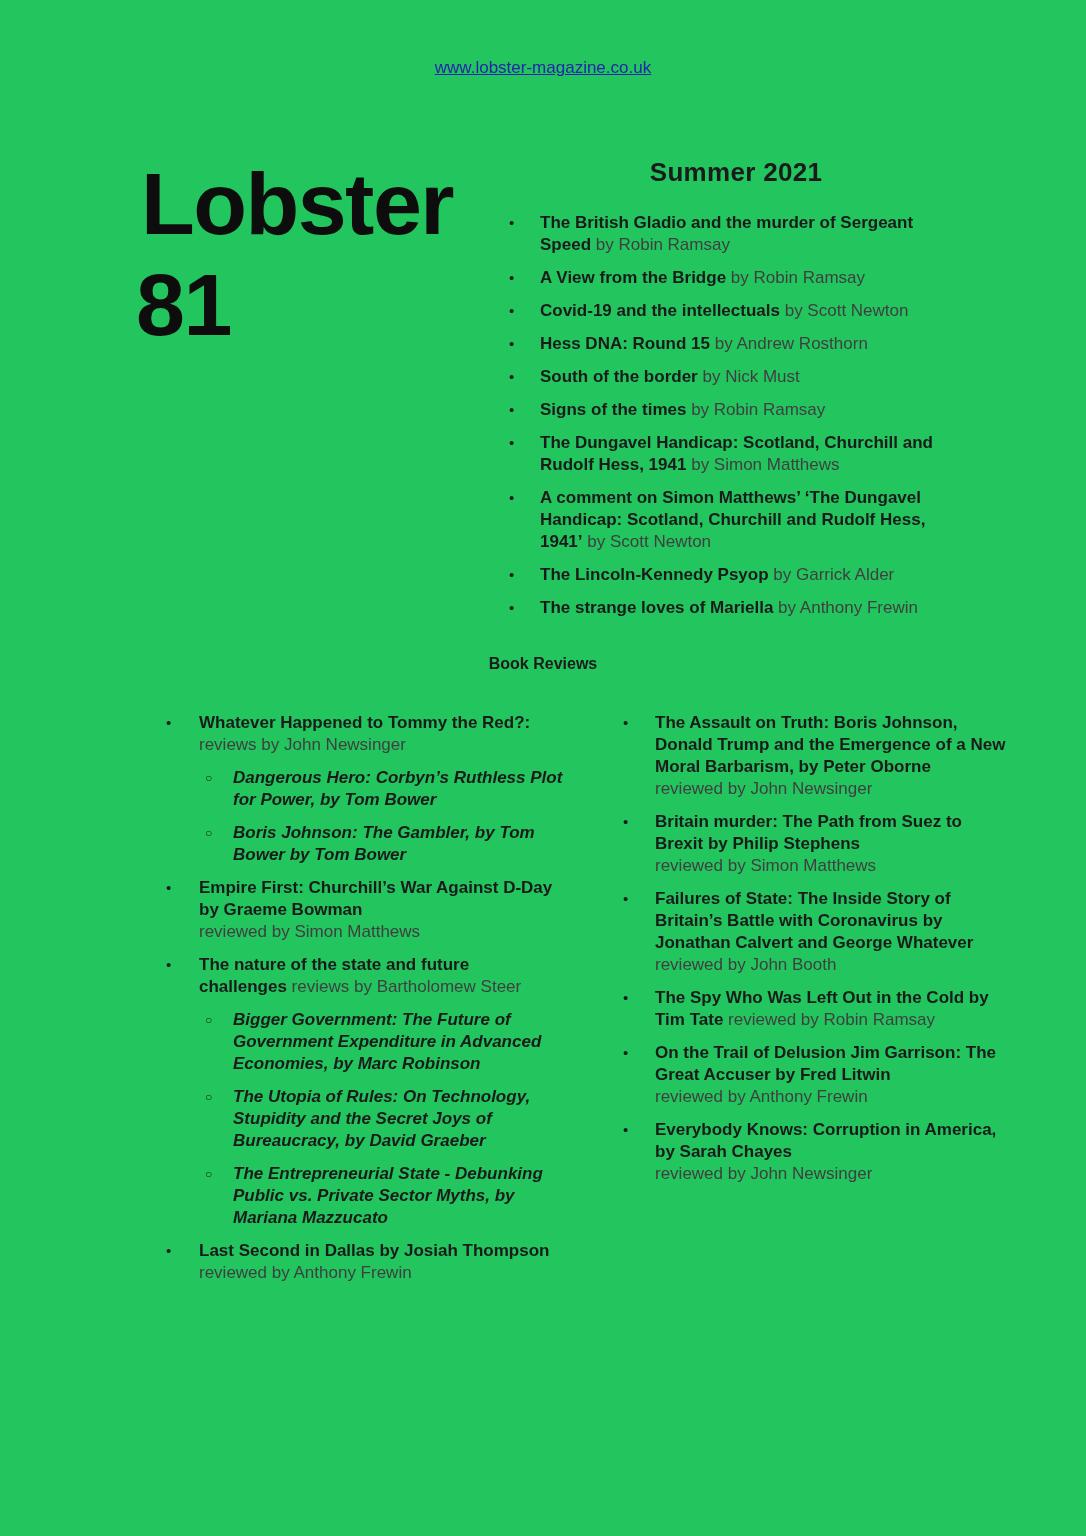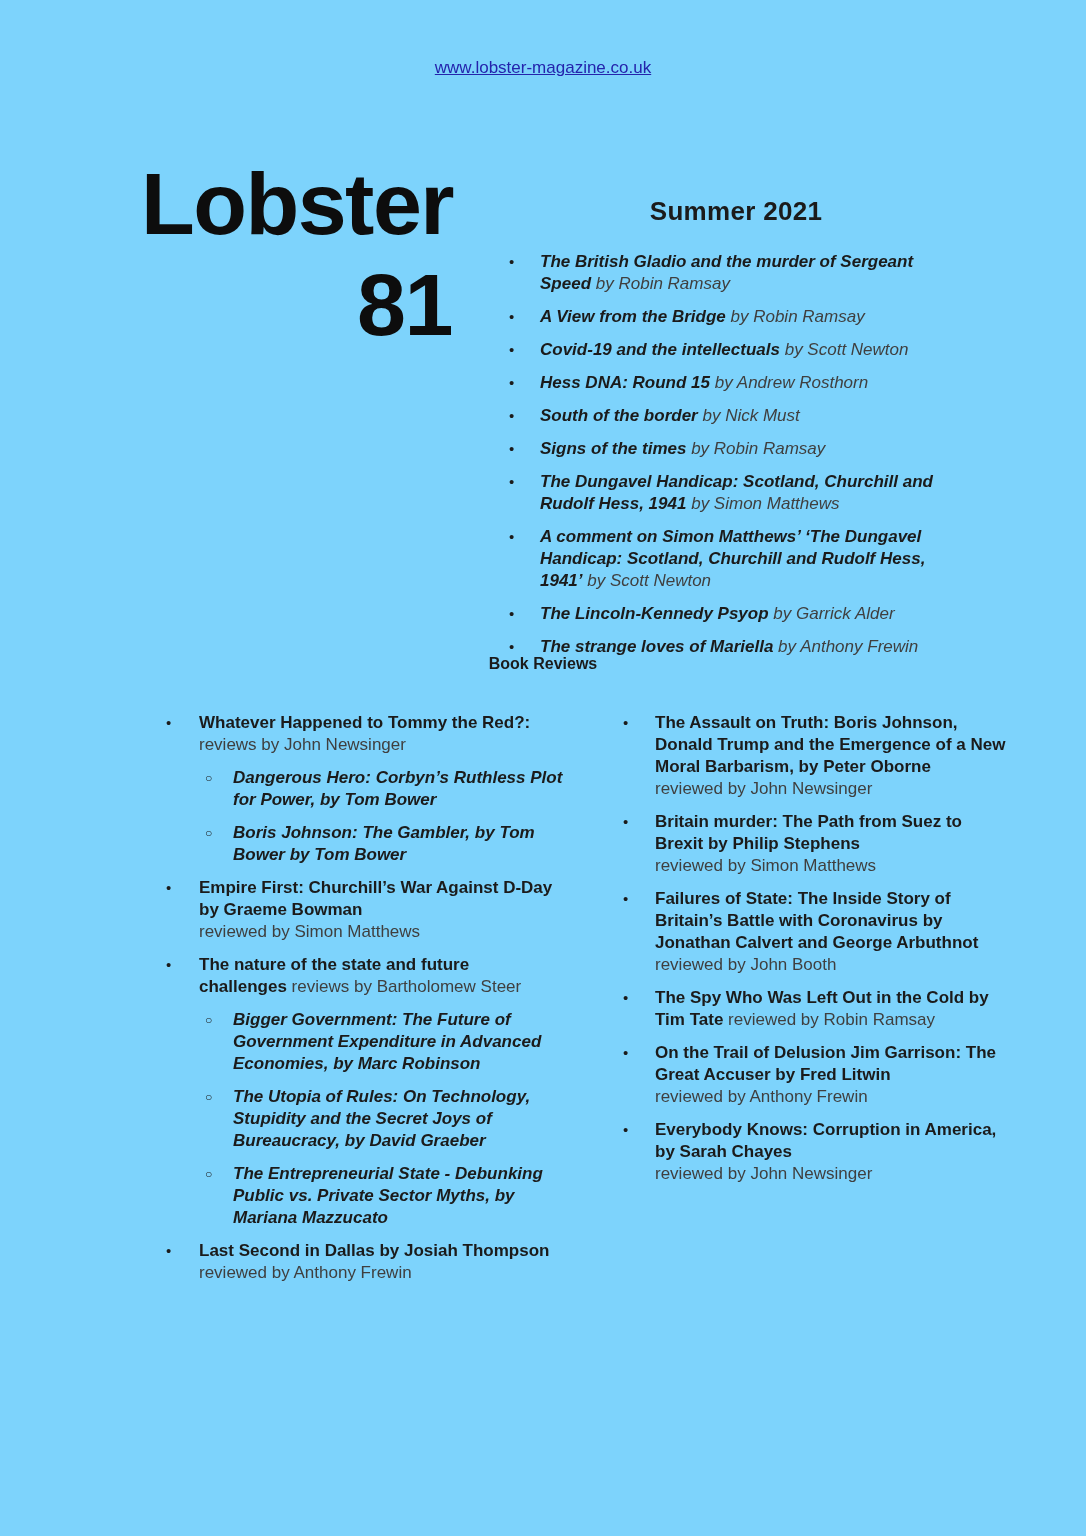--- a/index.html
+++ b/index.html
@@ -1,21 +1,21 @@
 <!DOCTYPE html>
 <html><head>
 <meta charset="utf-8">
 <style>
   * { margin:0; padding:0; box-sizing:border-box; }
   html,body { background:#e8e8e8; }
   .page {
     position:relative;
     width:1086px; height:1536px;
     margin:0 auto;
-    background:#7dd3fc;
+    background:#22c55e;
     font-family:"Liberation Sans","DejaVu Sans",sans-serif;
     color:#1b1b1b;
     overflow:hidden;
   }
 
   
   .url-wrap { position:absolute; top:57px; left:0; width:100%; text-align:center; }
   .url-link {
     font-size:17px; line-height:22px;
     color:#2424ac; text-decoration:underline;
@@ -24,44 +24,44 @@
 
   
   .masthead { position:absolute; left:136px; top:160px; width:322px; }
   .masthead-title {
     font-size:88px; font-weight:bold; line-height:88px;
     letter-spacing:-1.5px; color:#0d0d0d; white-space:nowrap;text-align:center;
   }
   .issue-number {
     font-size:88px; font-weight:bold; line-height:88px;
     letter-spacing:-1.5px; color:#0d0d0d;
-    text-align:right; margin-top:13px; padding-right:6px;
+    margin-top:13px; padding-right:6px;
   }
 
   
   .toc { position:absolute; left:495px; top:158px; width:482px; }
   .season-heading {
     font-size:26px; line-height:28px; font-weight:bold;
-    text-align:center; letter-spacing:0.3px; color:#1b1b1b;margin-top:39px;
+    text-align:center; letter-spacing:0.3px; color:#1b1b1b;
   }
   .toc-list { margin-top:26px; }
 
   
   .item { display:flex; font-size:17px; line-height:22px; margin-bottom:11px; }
   .item .marker {
     flex:0 0 auto; color:#1b1b1b;
     font-size:15px;
   }
   .item .text { flex:1 1 auto; }
   .bold-part { font-weight:bold; color:#1b1b1b; }
   .regular-part { font-weight:normal; color:#3f3f3f; }
   .regular-part.own-line { display:block; }
 
   .toc .item .marker { width:45px; padding-left:14px; }
-  .toc .item .text { max-width:424px;font-style:italic; }
+  .toc .item .text { max-width:424px; }
 
   
   .book-reviews-heading-wrap { position:absolute; top:652px; left:0; width:100%; text-align:center; }
   .book-reviews-heading { font-size:16px; line-height:24px; font-weight:bold; color:#1b1b1b; }
 
   .reviews-col { position:absolute; top:712px; }
   .reviews-left { left:160px; width:414px; }
   .reviews-right { left:618px; width:398px; }
 
   .reviews-col .item.l1 .marker { width:39px; padding-left:6px; }
@@ -202,21 +202,21 @@
         <span class="text"><span class="bold-part">The Assault on Truth: Boris Johnson, Donald Trump and the Emergence of a New Moral Barbarism, by Peter Oborne</span> <span class="regular-part own-line">reviewed by John Newsinger</span></span>
       </div>
 
       <div class="item l1">
         <span class="marker">•</span>
         <span class="text"><span class="bold-part">Britain murder: The Path from Suez to Brexit by Philip Stephens</span> <span class="regular-part own-line">reviewed by Simon Matthews</span></span>
       </div>
 
       <div class="item l1">
         <span class="marker">•</span>
-        <span class="text"><span class="bold-part">Failures of State: The Inside Story of Britain’s Battle with Coronavirus by Jonathan Calvert and George Arbuthnot</span> <span class="regular-part own-line">reviewed by John Booth</span></span>
+        <span class="text"><span class="bold-part">Failures of State: The Inside Story of Britain’s Battle with Coronavirus by Jonathan Calvert and George Whatever</span> <span class="regular-part own-line">reviewed by John Booth</span></span>
       </div>
 
       <div class="item l1">
         <span class="marker">•</span>
         <span class="text"><span class="bold-part">The Spy Who Was Left Out in the Cold by Tim Tate</span> <span class="regular-part">reviewed by Robin Ramsay</span></span>
       </div>
 
       <div class="item l1">
         <span class="marker">•</span>
         <span class="text"><span class="bold-part">On the Trail of Delusion Jim Garrison: The Great Accuser by Fred Litwin</span> <span class="regular-part own-line">reviewed by Anthony Frewin</span></span>

